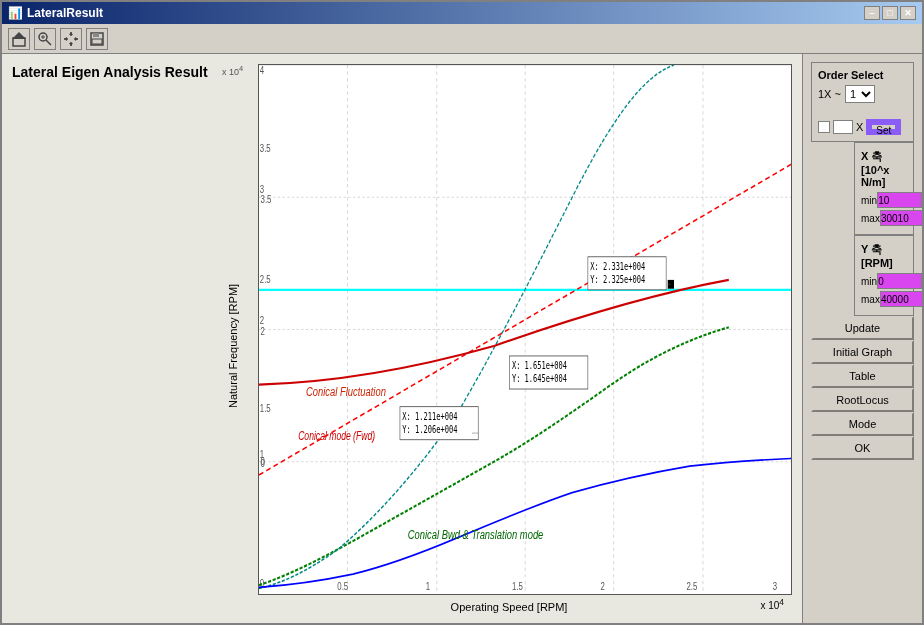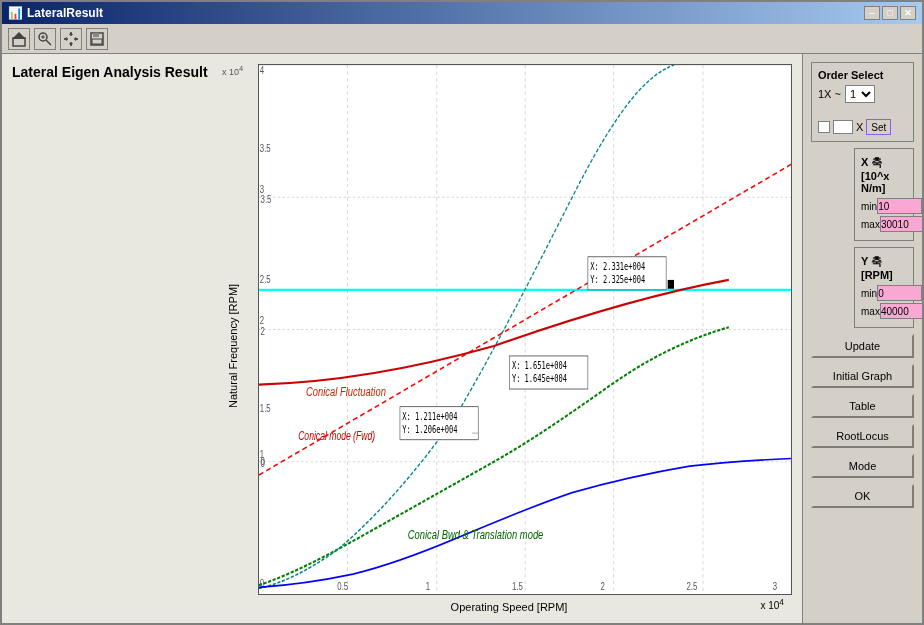--- a/index.html
+++ b/index.html
@@ -129,21 +129,20 @@
       text-align: right;
       font-size: 10px;
       padding-right: 8px;
     }
     .sidebar {
       width: 120px;
       background: #d4d0c8;
       padding: 8px;
       display: flex;
       flex-direction: column;
-      gap: 6px;
       border-left: 1px solid #808080;
       flex-shrink: 0;
     }
     .sidebar-group {
       background: #d4d0c8;
       border: 1px solid #808080;
       padding: 6px;
     }
     .group-title {
       font-size: 11px;
@@ -173,21 +172,21 @@
     .checkbox {
       width: 12px;
       height: 12px;
       border: 1px solid #808080;
       background: white;
     }
     .set-btn {
       height: 16px;
       padding: 0 4px;
       background: #d4d0c8;
-      border: 1px solid #8b5cf6;
+      border: 6px solid #8b5cf6;
       font-size: 10px;
       cursor: pointer;
     }
     .axis-group {
       border: 1px solid #808080;
       padding: 6px;
       background: #d4d0c8;
       margin-left: 43px;
     }
     .axis-title {
@@ -199,21 +198,21 @@
       display: flex;
       align-items: center;
       justify-content: space-between;
       font-size: 10px;
       margin-bottom: 2px;
     }
     .axis-input {
       width: 45px;
       height: 16px;
       border: 1px solid #808080;
-      background: #f9a8d4;
+      background: #d946ef;
       font-size: 10px;
     }
     .sidebar-btn {
       width: 100%;
       height: 24px;
       background: #d4d0c8;
       border: 2px outset #d4d0c8;
       font-size: 11px;
       cursor: pointer;
       text-align: center;

